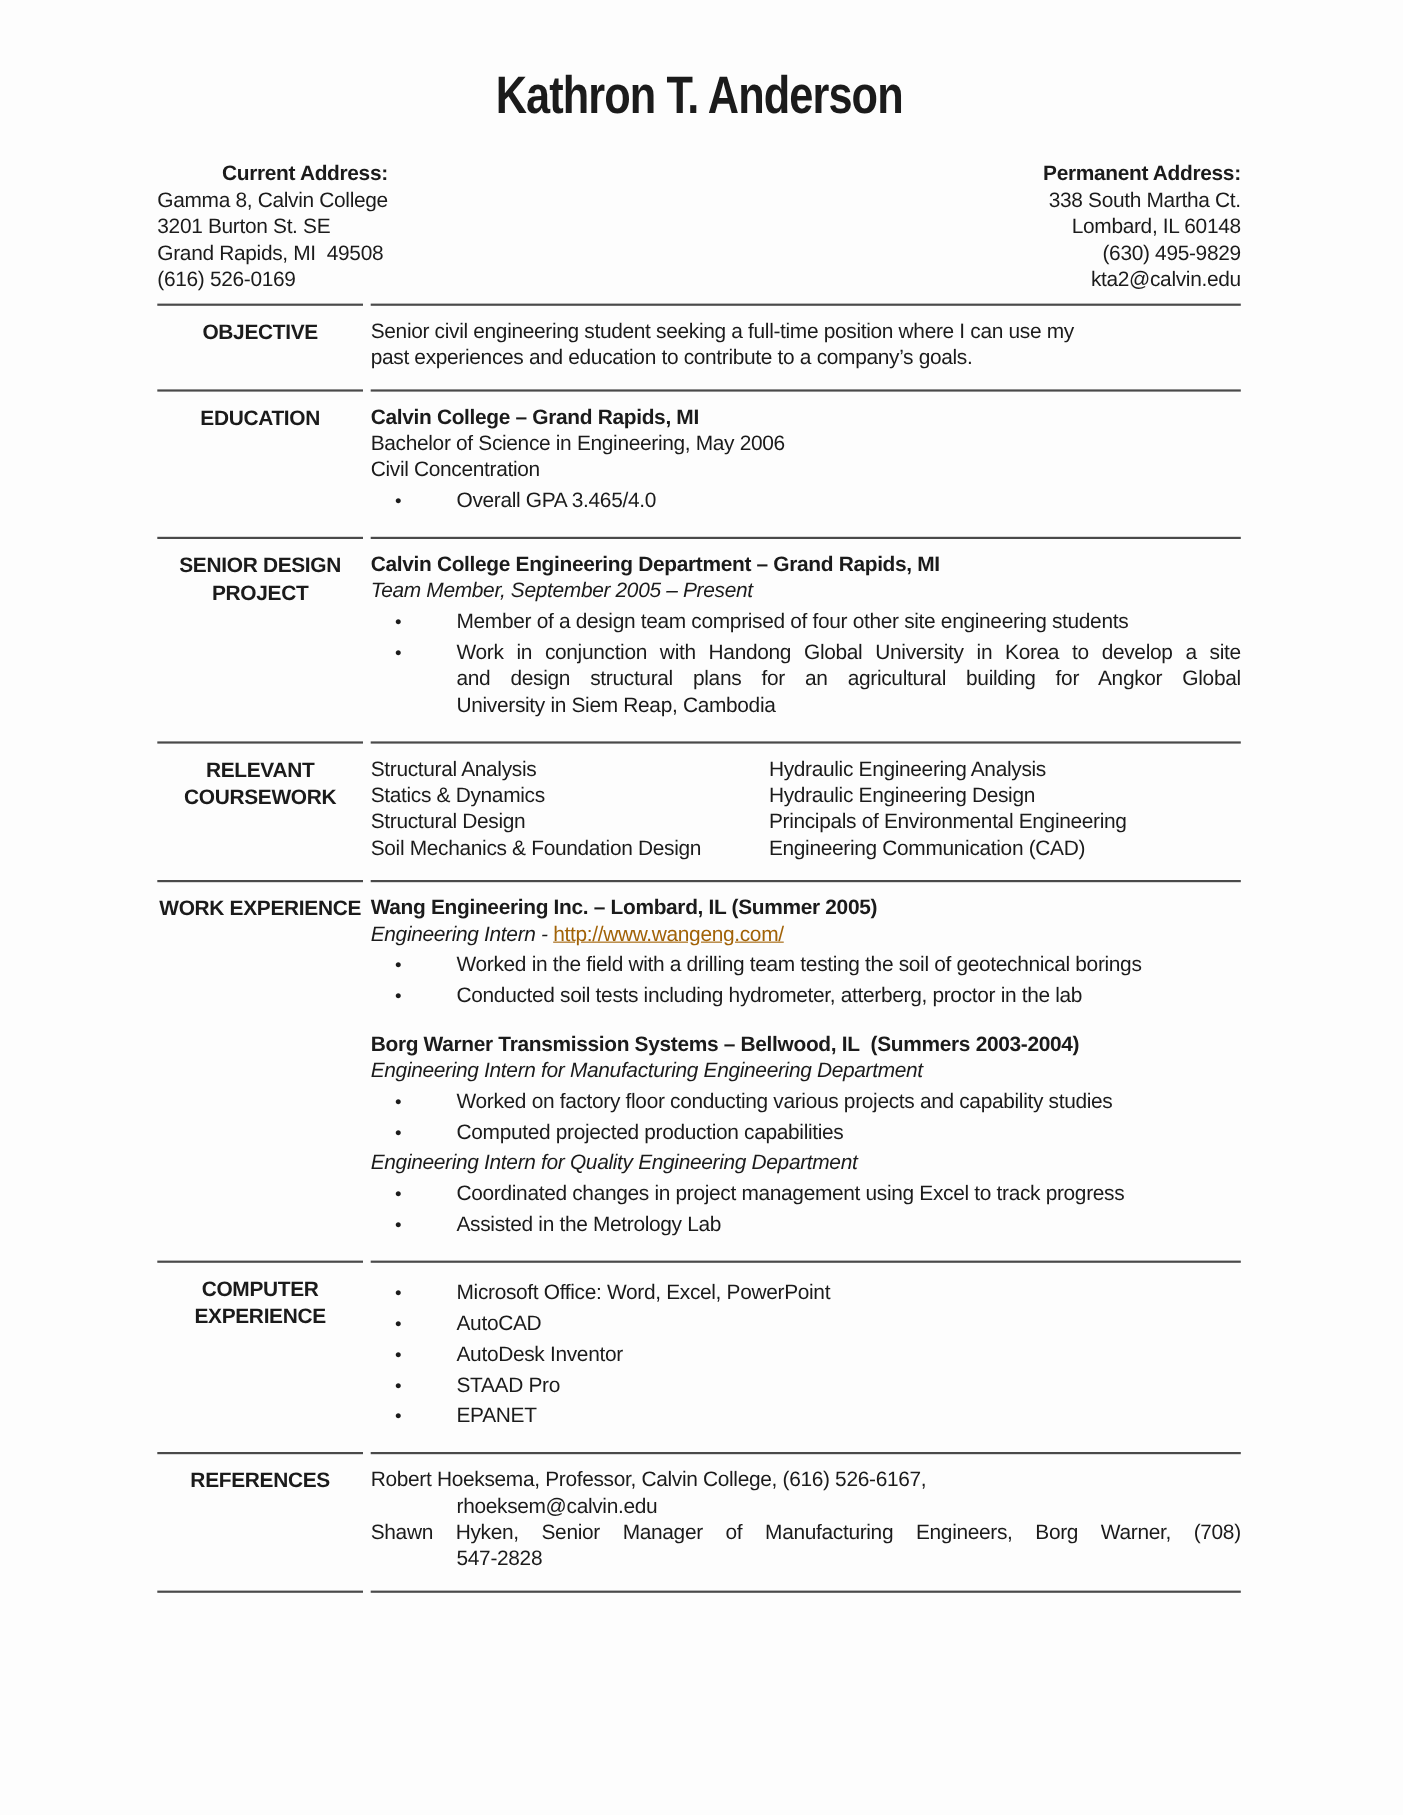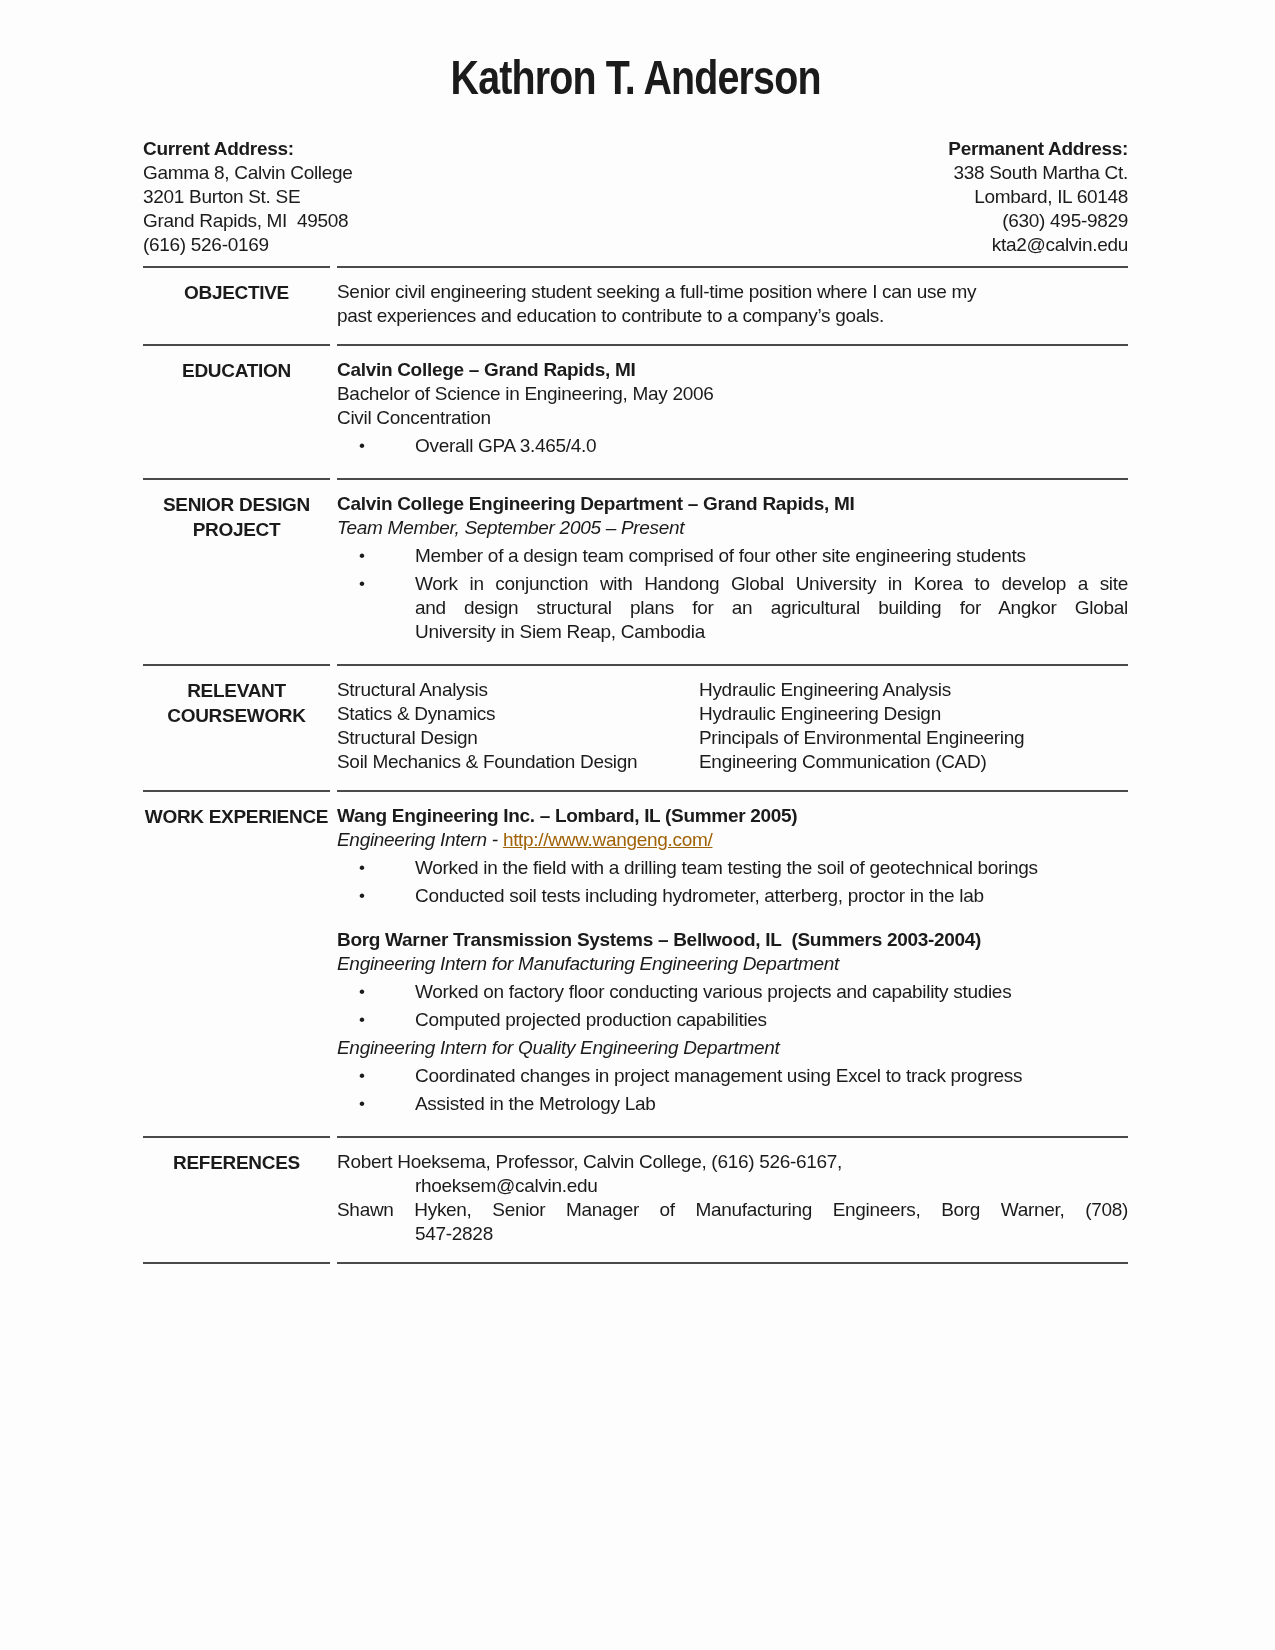--- a/index.html
+++ b/index.html
@@ -7,37 +7,37 @@
   body {
     background: #fdfdfd;
     color: #1b1b1b;
     font-family: "Liberation Sans", "DejaVu Sans", sans-serif;
     font-size: 19px;
     letter-spacing: -0.3px;
     line-height: 24px;
   }
   .page {
     width: 1275px; height: 1650px;
-    padding: 40px 147px 0 143px;
+    padding: 50px 147px 0 143px;
     background: #fdfdfd;
   }
   .doc-title {
     text-align: center;
     margin: 14px 0 34px 0;
     font-size: 48px;
     line-height: 48px;
     font-weight: bold;
     letter-spacing: -1px;
   }
   .doc-title .squeeze { display: inline-block; transform: scaleX(0.82); transform-origin: 50% 50%; }
 
   .addr-block { display: flex; justify-content: space-between; padding-bottom: 9px; }
   .addr { line-height: 25px; }
   .addr.right { text-align: right; }
-  .addr-label { font-weight: bold; }
+  .addr-label { font-weight: bold; text-align: right; }
 
   
   .row { display: flex; }
   .cell { border-top: 2px solid #4a4a4a; padding: 12px 0 16px 0; }
   .cell.label {
     width: 187px;
     margin-right: 7px;
     font-weight: bold;
     line-height: 25px;
     text-align: center;
@@ -161,20 +161,30 @@
         <div class="bullet">Worked on factory floor conducting various projects and capability studies</div>
         <div class="bullet">Computed projected production capabilities</div>
         <div class="line i">Engineering Intern for Quality Engineering Department</div>
         <div class="bullet">Coordinated changes in project management using Excel to track progress</div>
         <div class="bullet">Assisted in the Metrology Lab</div>
       </div>
 
     </div>
   </div>
 
+  <div class="row">
+    <div class="cell label">COMPUTER EXPERIENCE</div>
+    <div class="cell content">
+      <div class="bullet">Microsoft Office: Word, Excel, PowerPoint</div>
+      <div class="bullet">AutoCAD</div>
+      <div class="bullet">AutoDesk Inventor</div>
+      <div class="bullet">STAAD Pro</div>
+      <div class="bullet">EPANET</div>
+    </div>
+  </div>
 
   <div class="row row-last">
     <div class="cell label">REFERENCES</div>
     <div class="cell content">
       <div class="ref">
         <div class="line">Robert Hoeksema, Professor, Calvin College, (616) 526-6167,</div>
         <div class="line ref-l2">rhoeksem@calvin.edu</div>
       </div>
       <div class="ref">
         <div class="line jline">Shawn Hyken, Senior Manager of Manufacturing Engineers, Borg Warner, (708)</div>

